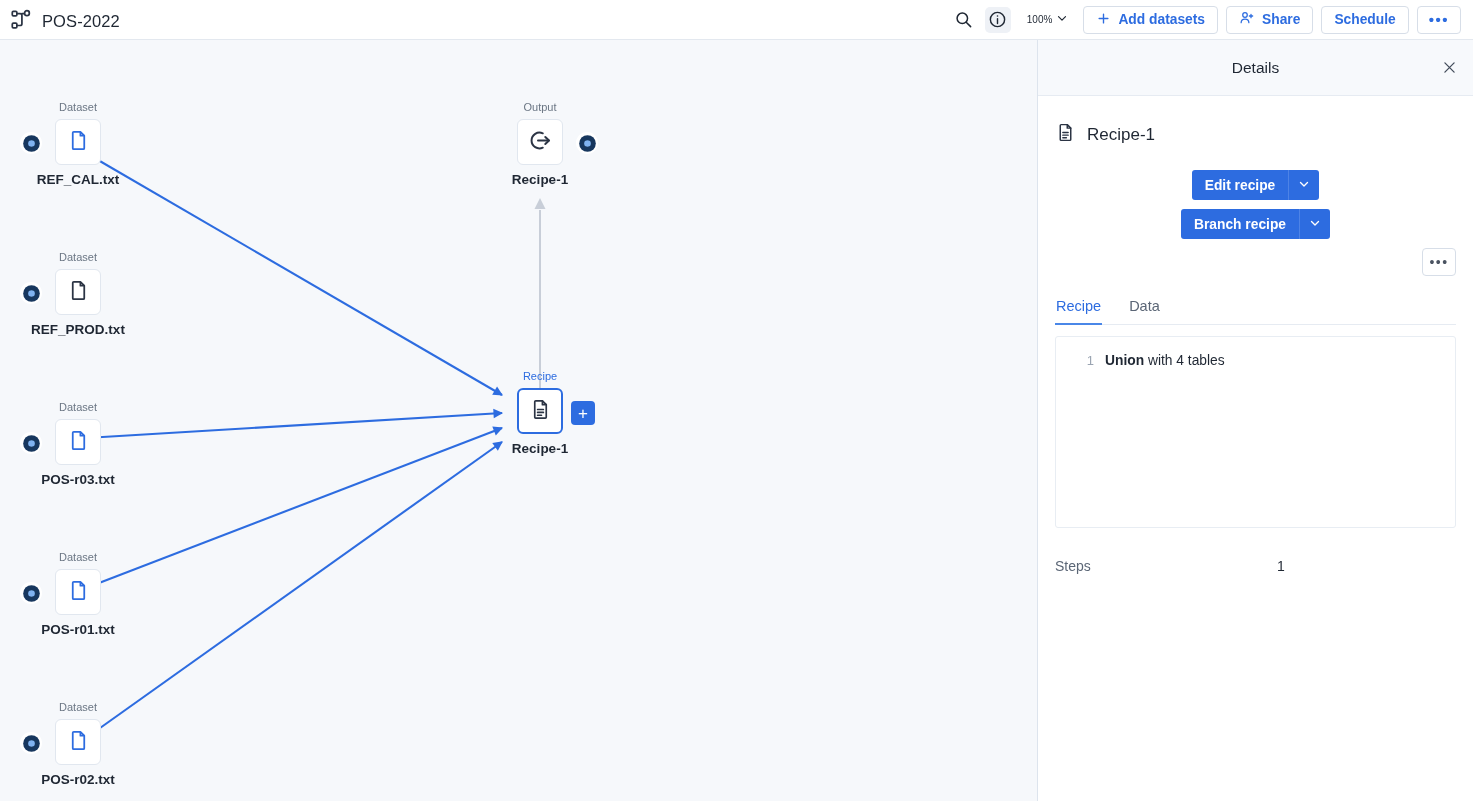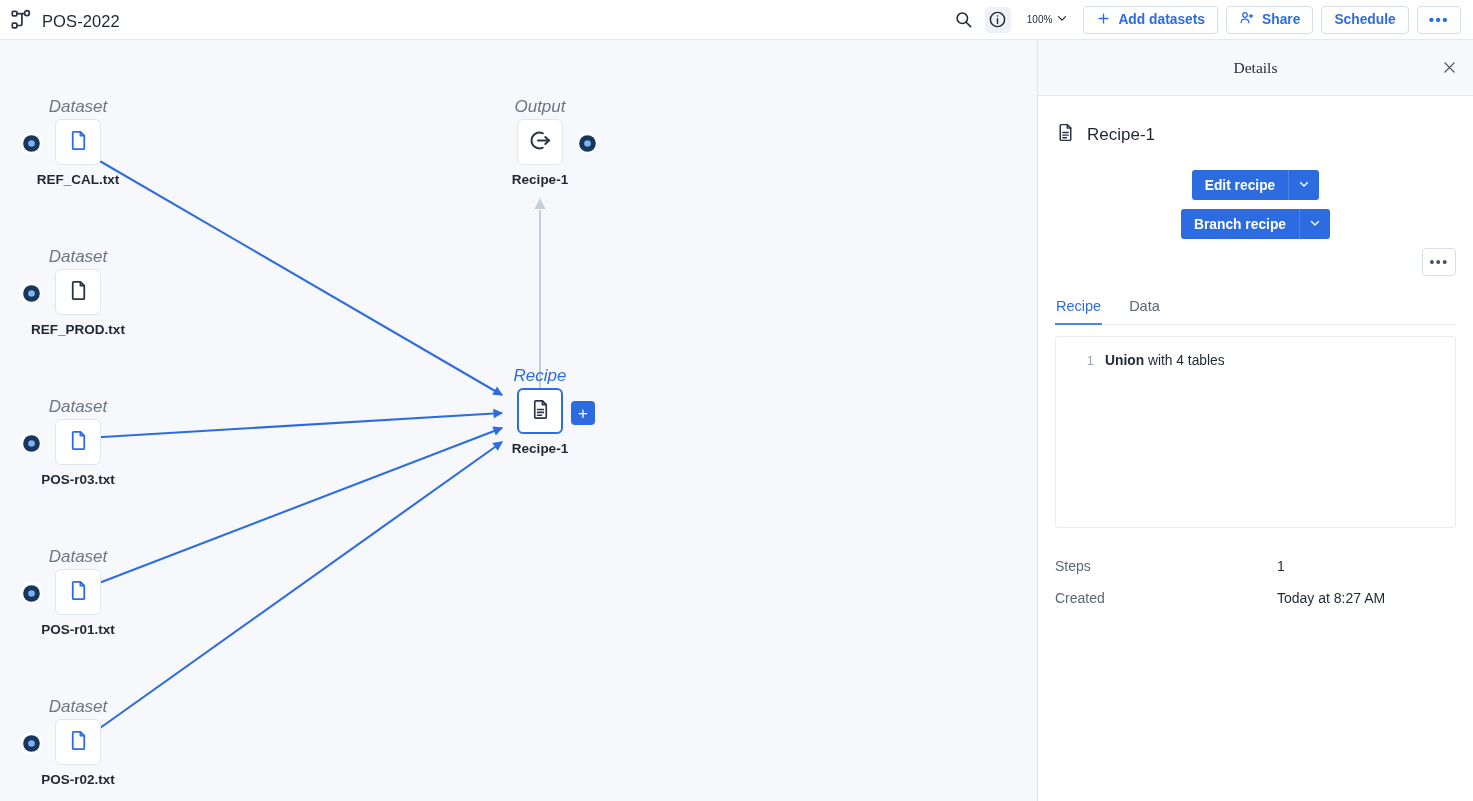--- a/index.html
+++ b/index.html
@@ -49,21 +49,21 @@
   
   .canvas {
     position: absolute; left: 0; top: 40px;
     width: 1037px; height: 761px;
     background: #f6f8fb; overflow: hidden;
   }
   .edges { position: absolute; left: 0; top: 0; width: 1037px; height: 761px; }
 
   .node { position: absolute; width: 140px; text-align: center; }
   .node-type {
-    font-size: 17px; color: #6b7684; margin-bottom: 5px; line-height: 14px; font-style: italic;
+    font-size: 11px; color: #6b7684; margin-bottom: 5px; line-height: 14px;
   }
   .node-type.sel { color: #2d6ce0; }
   .node-box {
     width: 46px; height: 46px; margin: 0 auto;
     background: #ffffff; border: 1px solid #e1e7ef; border-radius: 6px;
     display: flex; align-items: center; justify-content: center;
     position: relative;
   }
   .node-box.selected { border: 2px solid #2d6ce0; }
   .node-label {
@@ -88,21 +88,21 @@
   .panel {
     position: absolute; left: 1037px; top: 40px;
     width: 436px; height: 761px;
     background: #ffffff; border-left: 1px solid #dde4ed;
   }
   .panel-head {
     height: 56px; background: #f7f9fc; border-bottom: 1px solid #e6ebf2;
     display: flex; align-items: center; justify-content: center;
     position: relative;
   }
-  .panel-head-title { font-size: 15.5px; color: #1f2733; font-family: Liberation Serif, serif; }
+  .panel-head-title { font-size: 15.5px; color: #1f2733; }
   .panel-close {
     position: absolute; right: 12px; top: 50%; transform: translateY(-50%);
     width: 24px; height: 24px; border: none; background: transparent;
     cursor: pointer; display: flex; align-items: center; justify-content: center;
   }
   .panel-body { padding: 0 17px; }
   .rec-head { display: flex; align-items: center; gap: 11px; padding: 26px 0 0 0; }
   .rec-title { font-size: 17px; color: #1f2733; }
   .action-row { display: flex; align-items: center; gap: 9px; margin-top: 23px; flex-direction: column; }
   .split { display: flex; }
@@ -439,20 +439,16 @@
           <span class="step-num">1</span>
           <span class="step-txt"><strong>Union</strong><span> with 4 tables</span></span>
         </div>
       </div>
 
       <div class="meta">
         <div class="meta-row">
           <span class="meta-k">Steps</span>
           <span class="meta-v">1</span>
         </div>
-        <div class="meta-row">
-          <span class="meta-k">Created</span>
-          <span class="meta-v">Today at 8:27 AM</span>
-        </div>
       </div>
     </div>
   </div>
 </div>
 
 </body></html>

